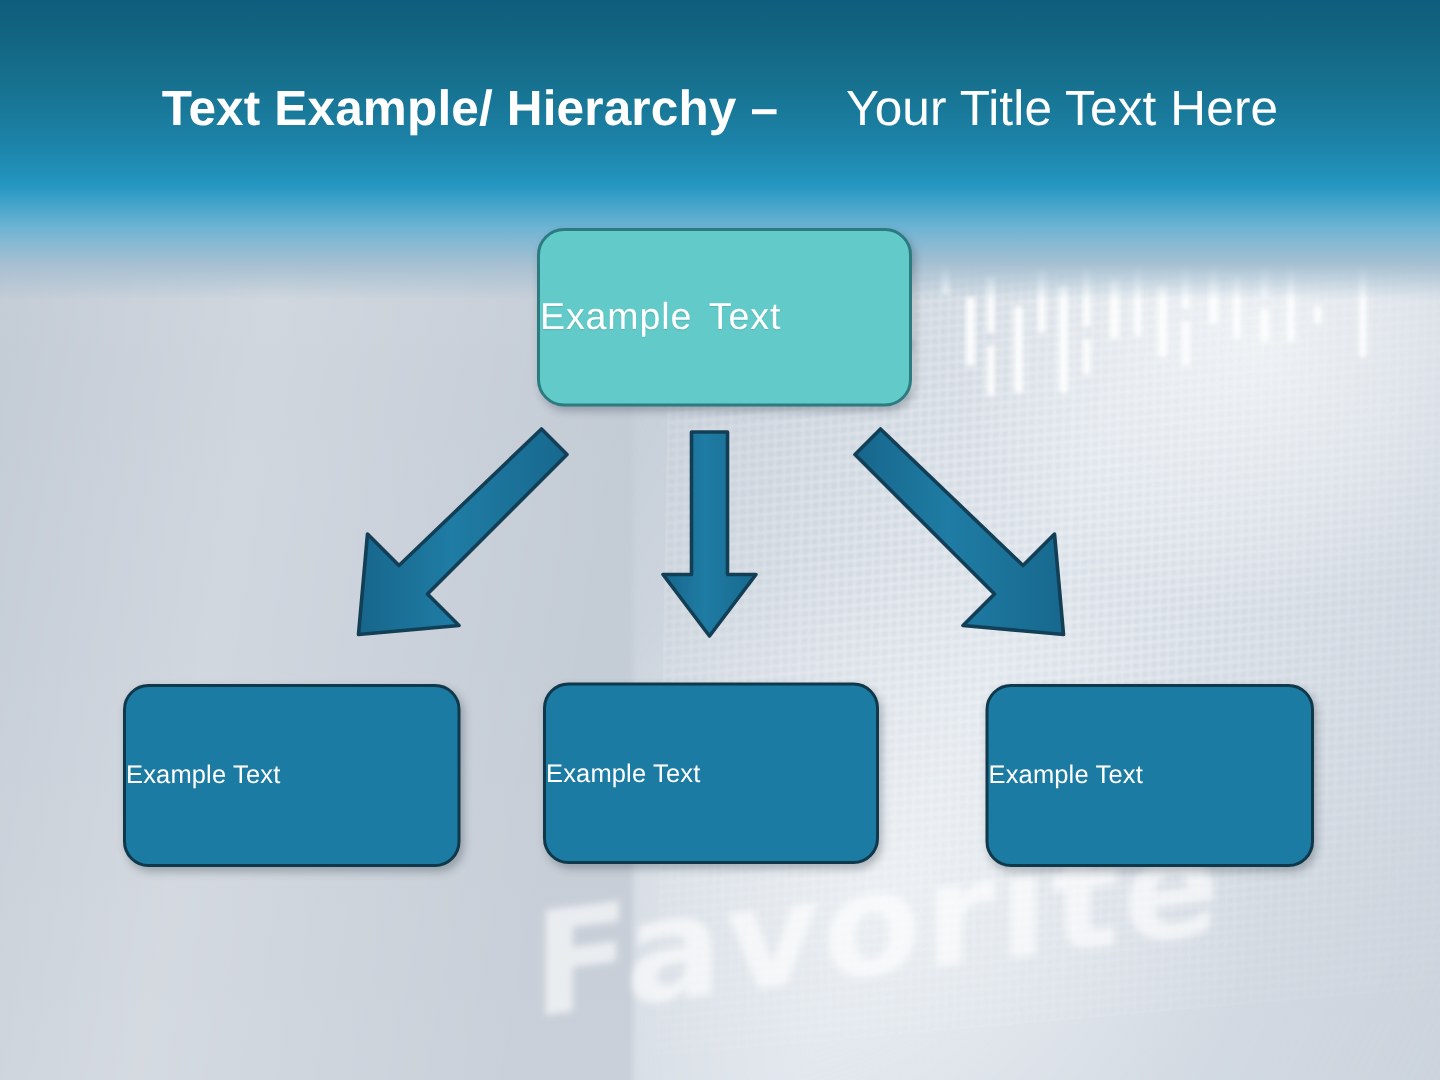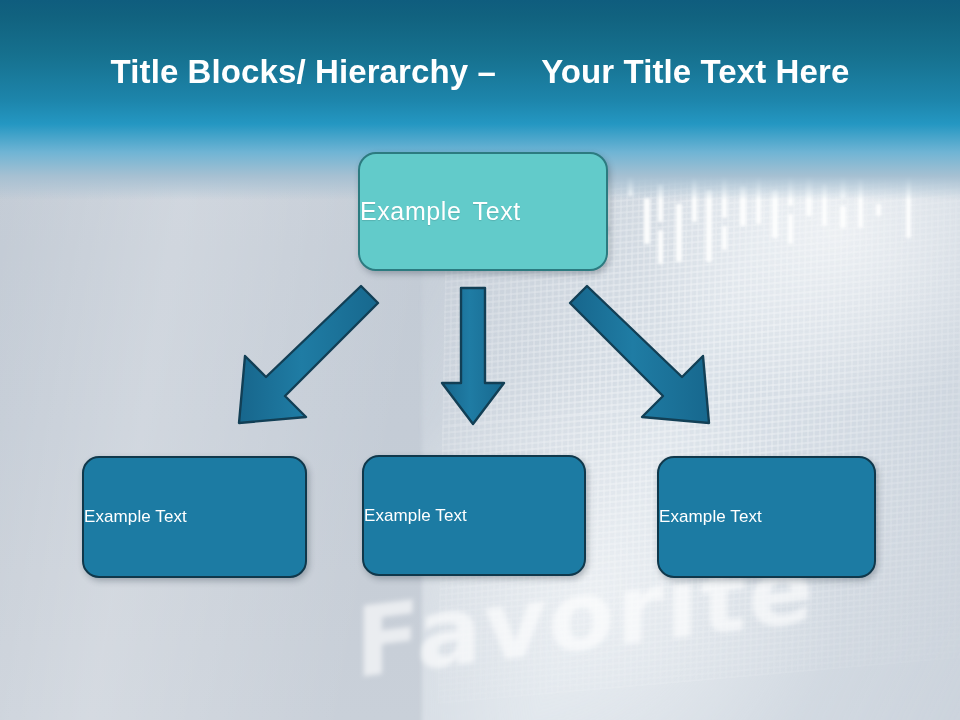--- a/index.html
+++ b/index.html
@@ -116,21 +116,21 @@
     top: 50px;
     text-align: center;
     color: #ffffff;
     font-family: "Liberation Sans", sans-serif;
     font-size: 33px;
     line-height: 44px;
     letter-spacing: 0.1px;
     white-space: nowrap;
   }
   .title .b { font-weight: bold; }
-  .title .r { font-weight: bold; margin-left: 36px; }
+  .title .r { font-weight: normal; margin-left: 36px; }
 
   
   .box {
     position: absolute;
     box-sizing: border-box;
     border-radius: 16px;
     display: flex;
     align-items: center;
     justify-content: flex-start;
     color: #ffffff;
@@ -204,21 +204,21 @@
     <i style="left:258px;top:18px;  width:5px; height:50px;"></i>
     <i style="left:276px;top:44px;  width:5px; height:12px;"></i>
     <i style="left:306px;top:0px;   width:5px; height:78px;"></i>
   </div>
 
   <div class="bg-word">Favorite</div>
   <div class="bg-sheen"></div>
 
   <div class="header"></div>
   <div class="title">
-    <span class="b">Title Blocks/ Hierarchy – </span><span class="r">Your Title Text Here</span>
+    <span class="b">Text Example/ Hierarchy – </span><span class="r">Your Title Text Here</span>
   </div>
 
   <svg class="arrows" width="960" height="720" viewBox="0 0 960 720">
     <defs>
       <linearGradient id="shaftGradL" x1="0" y1="0" x2="1" y2="0">
         <stop offset="0%" stop-color="#17668c"></stop>
         <stop offset="45%" stop-color="#1f7ca4"></stop>
         <stop offset="100%" stop-color="#17688e"></stop>
       </linearGradient>
     </defs>

